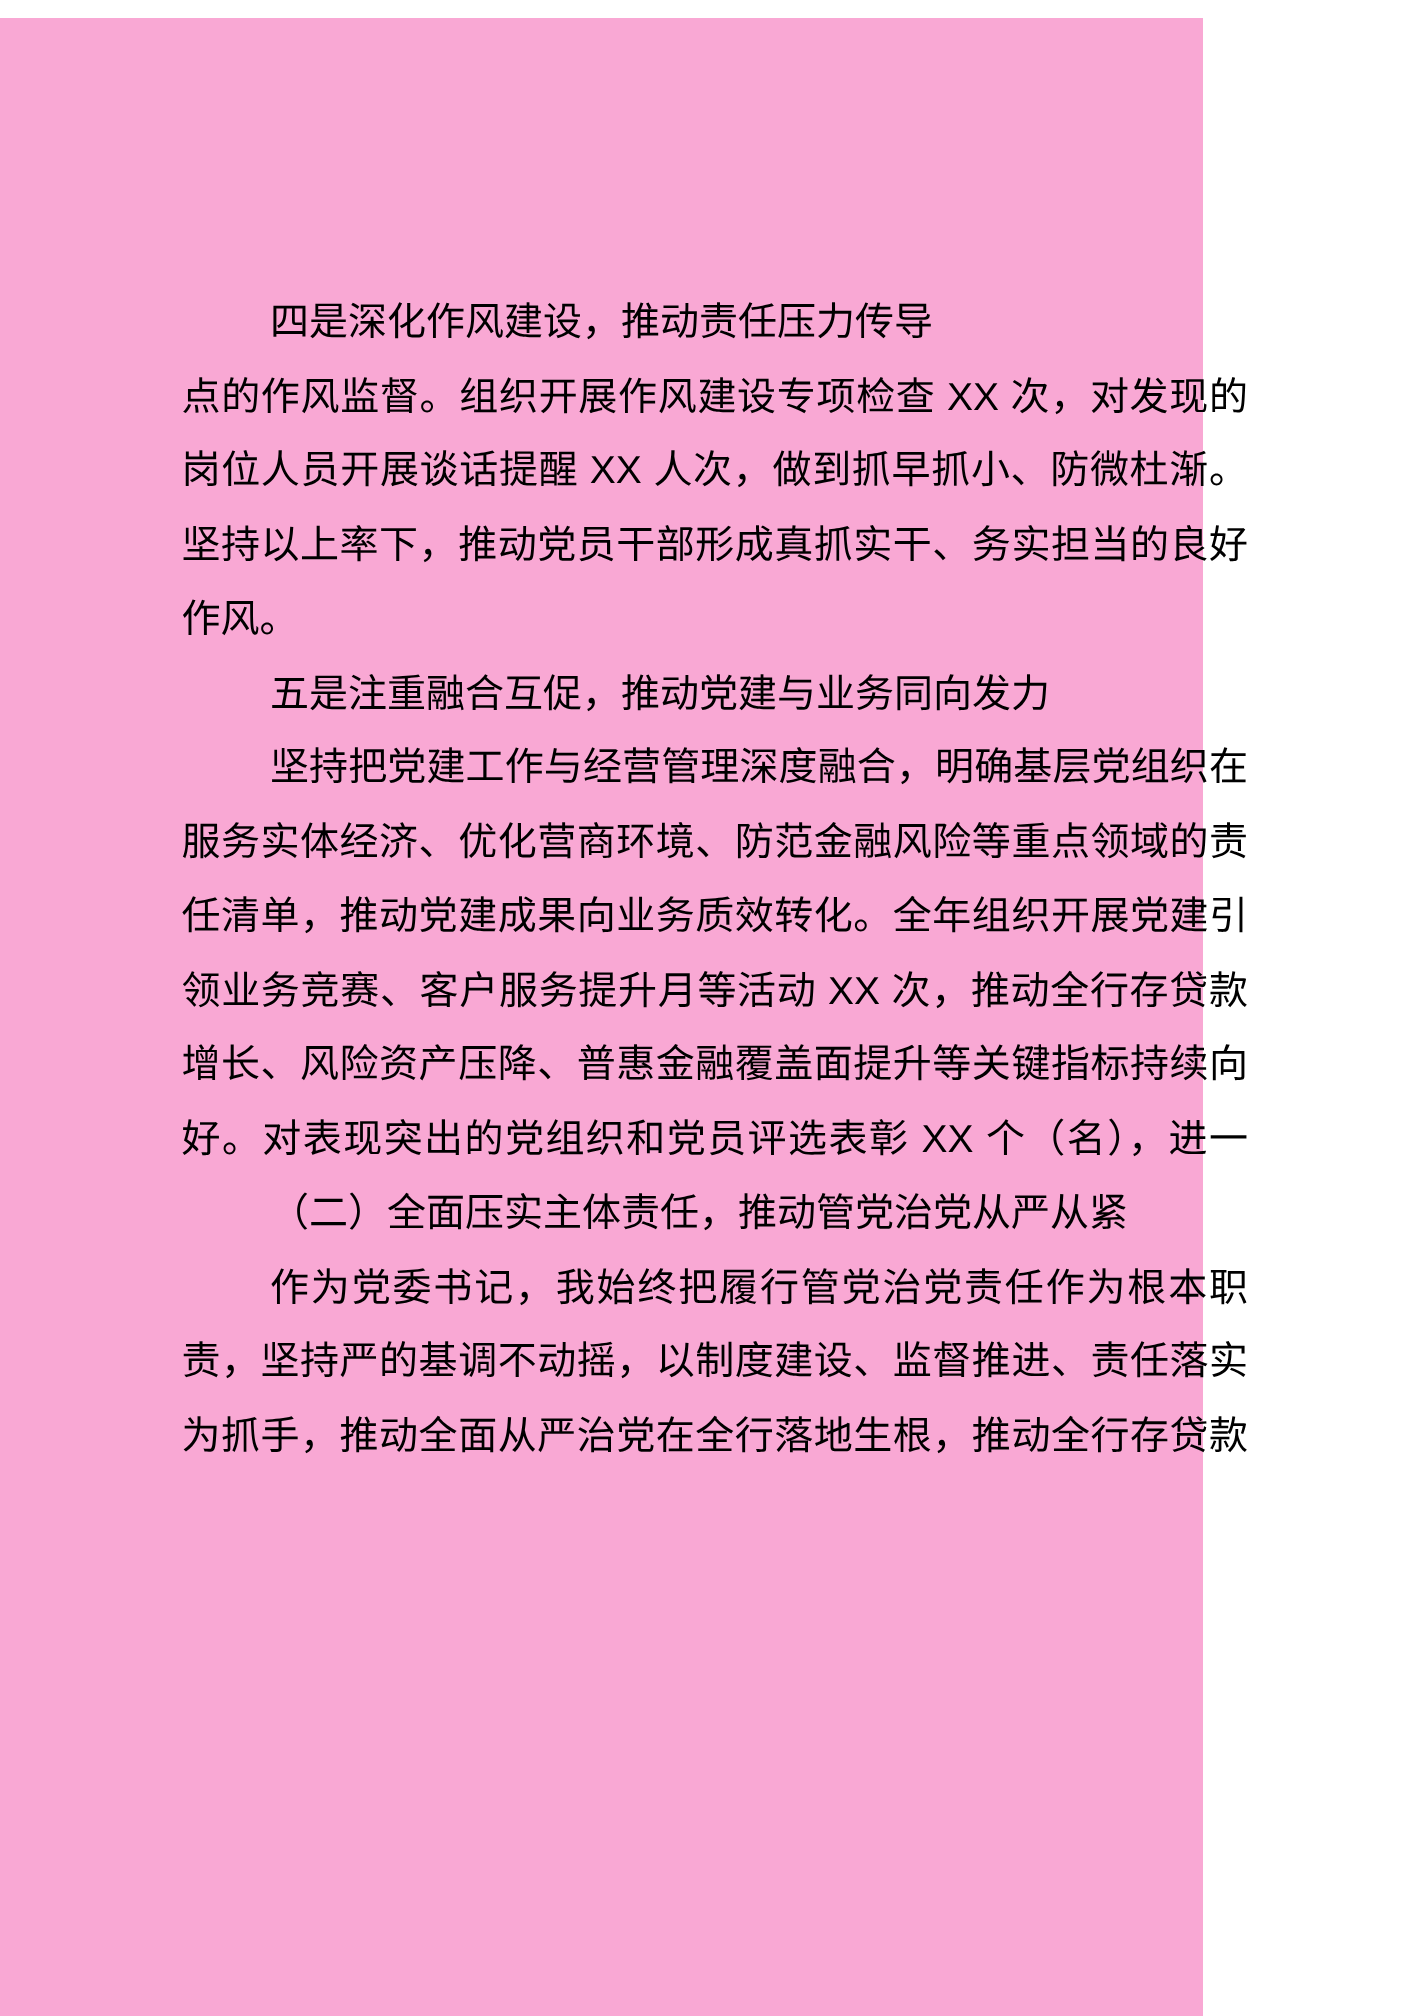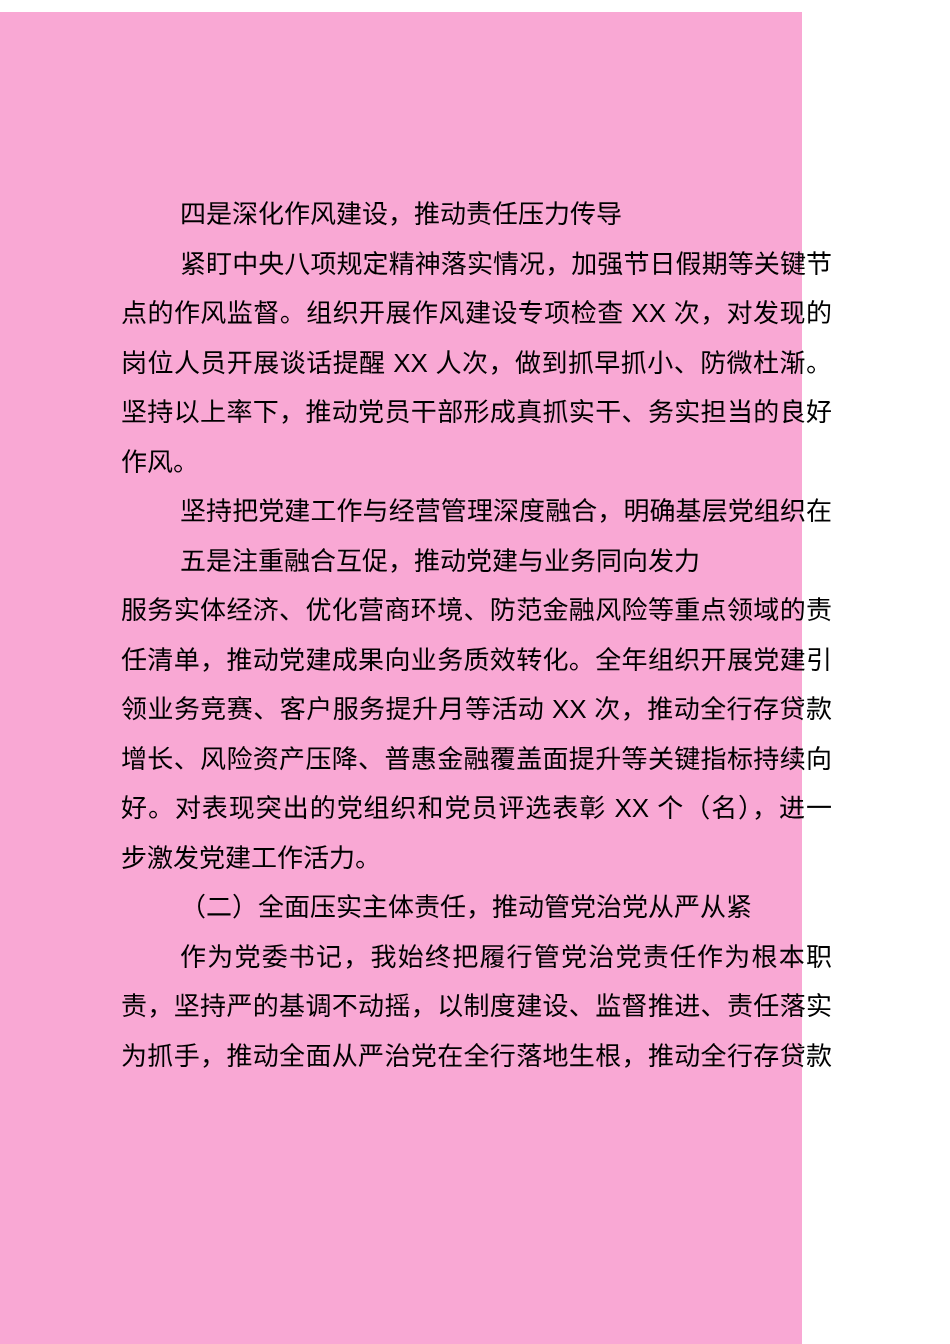--- a/index.html
+++ b/index.html
@@ -46,31 +46,29 @@
   .line.bold {
     font-weight: normal;
   }
 </style>
 </head>
 <body style="background: rgb(255, 255, 255);">
 
 <div class="page">
   <div class="textblock" style="color: rgb(0, 0, 0);">
       <div class="line nojust indent">四是深化作风建设，推动责任压力传导</div>
-      <div class="line indent">紧盯中央八项规定精神落实情况，加强节日假期等关键节</div>
       <div class="line">点的作风监督。组织开展作风建设专项检查 XX 次，对发现的</div>
       <div class="line">岗位人员开展谈话提醒 XX 人次，做到抓早抓小、防微杜渐。</div>
       <div class="line">坚持以上率下，推动党员干部形成真抓实干、务实担当的良好</div>
       <div class="line nojust">作风。</div>
+      <div class="line nojust indent">五是注重融合互促，推动党建与业务同向发力</div>
       <div class="line indent">坚持把党建工作与经营管理深度融合，明确基层党组织在</div>
-      <div class="line nojust indent">五是注重融合互促，推动党建与业务同向发力</div>
       <div class="line">服务实体经济、优化营商环境、防范金融风险等重点领域的责</div>
       <div class="line">任清单，推动党建成果向业务质效转化。全年组织开展党建引</div>
       <div class="line">领业务竞赛、客户服务提升月等活动 XX 次，推动全行存贷款</div>
       <div class="line">增长、风险资产压降、普惠金融覆盖面提升等关键指标持续向</div>
       <div class="line">好。对表现突出的党组织和党员评选表彰 XX 个（名），进一</div>
-      <div class="line nojust">步激发党建工作活力。</div>
       <div class="line nojust indent bold">（二）全面压实主体责任，推动管党治党从严从紧</div>
       <div class="line indent">作为党委书记，我始终把履行管党治党责任作为根本职</div>
       <div class="line">责，坚持严的基调不动摇，以制度建设、监督推进、责任落实</div>
       <div class="line">为抓手，推动全面从严治党在全行落地生根，推动全行存贷款</div>
     </div>
 </div>
 
 </body></html>

